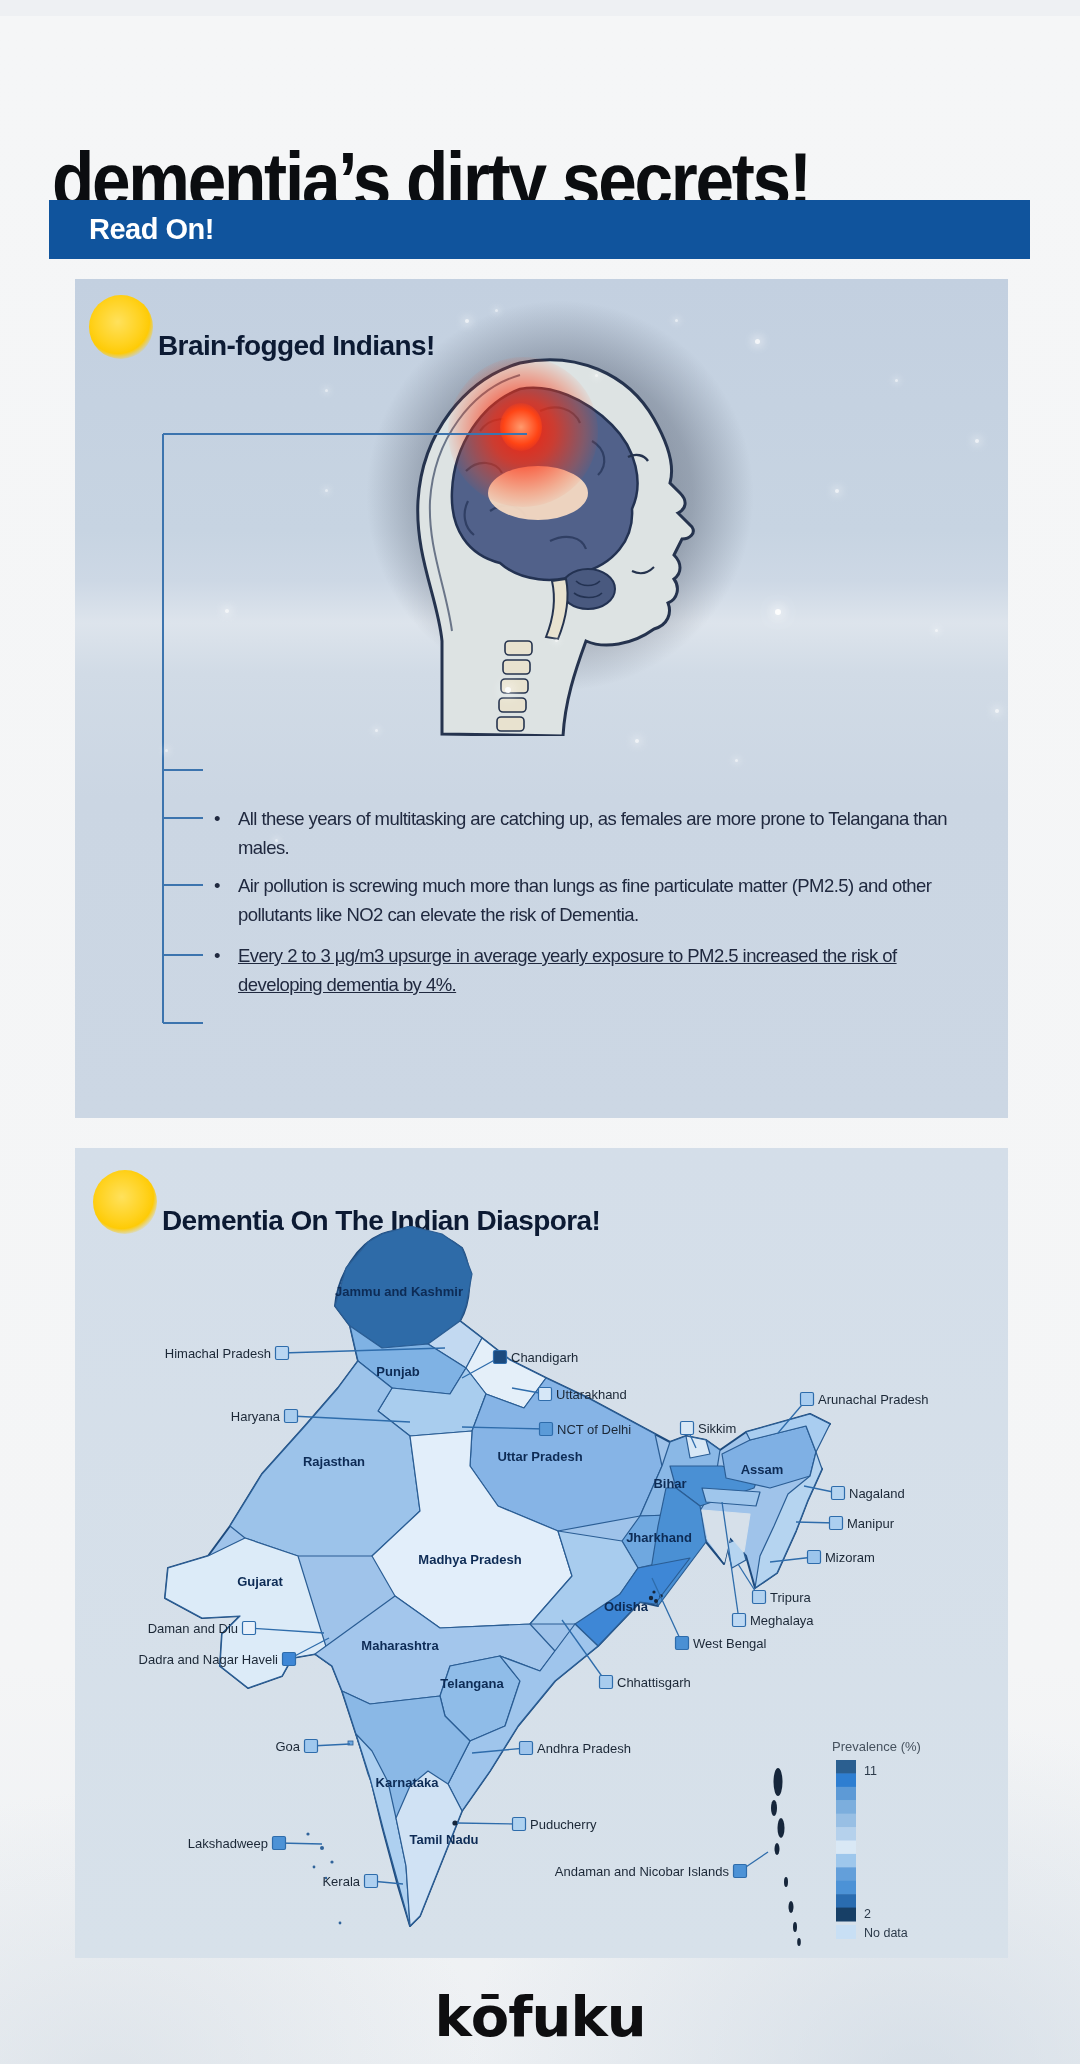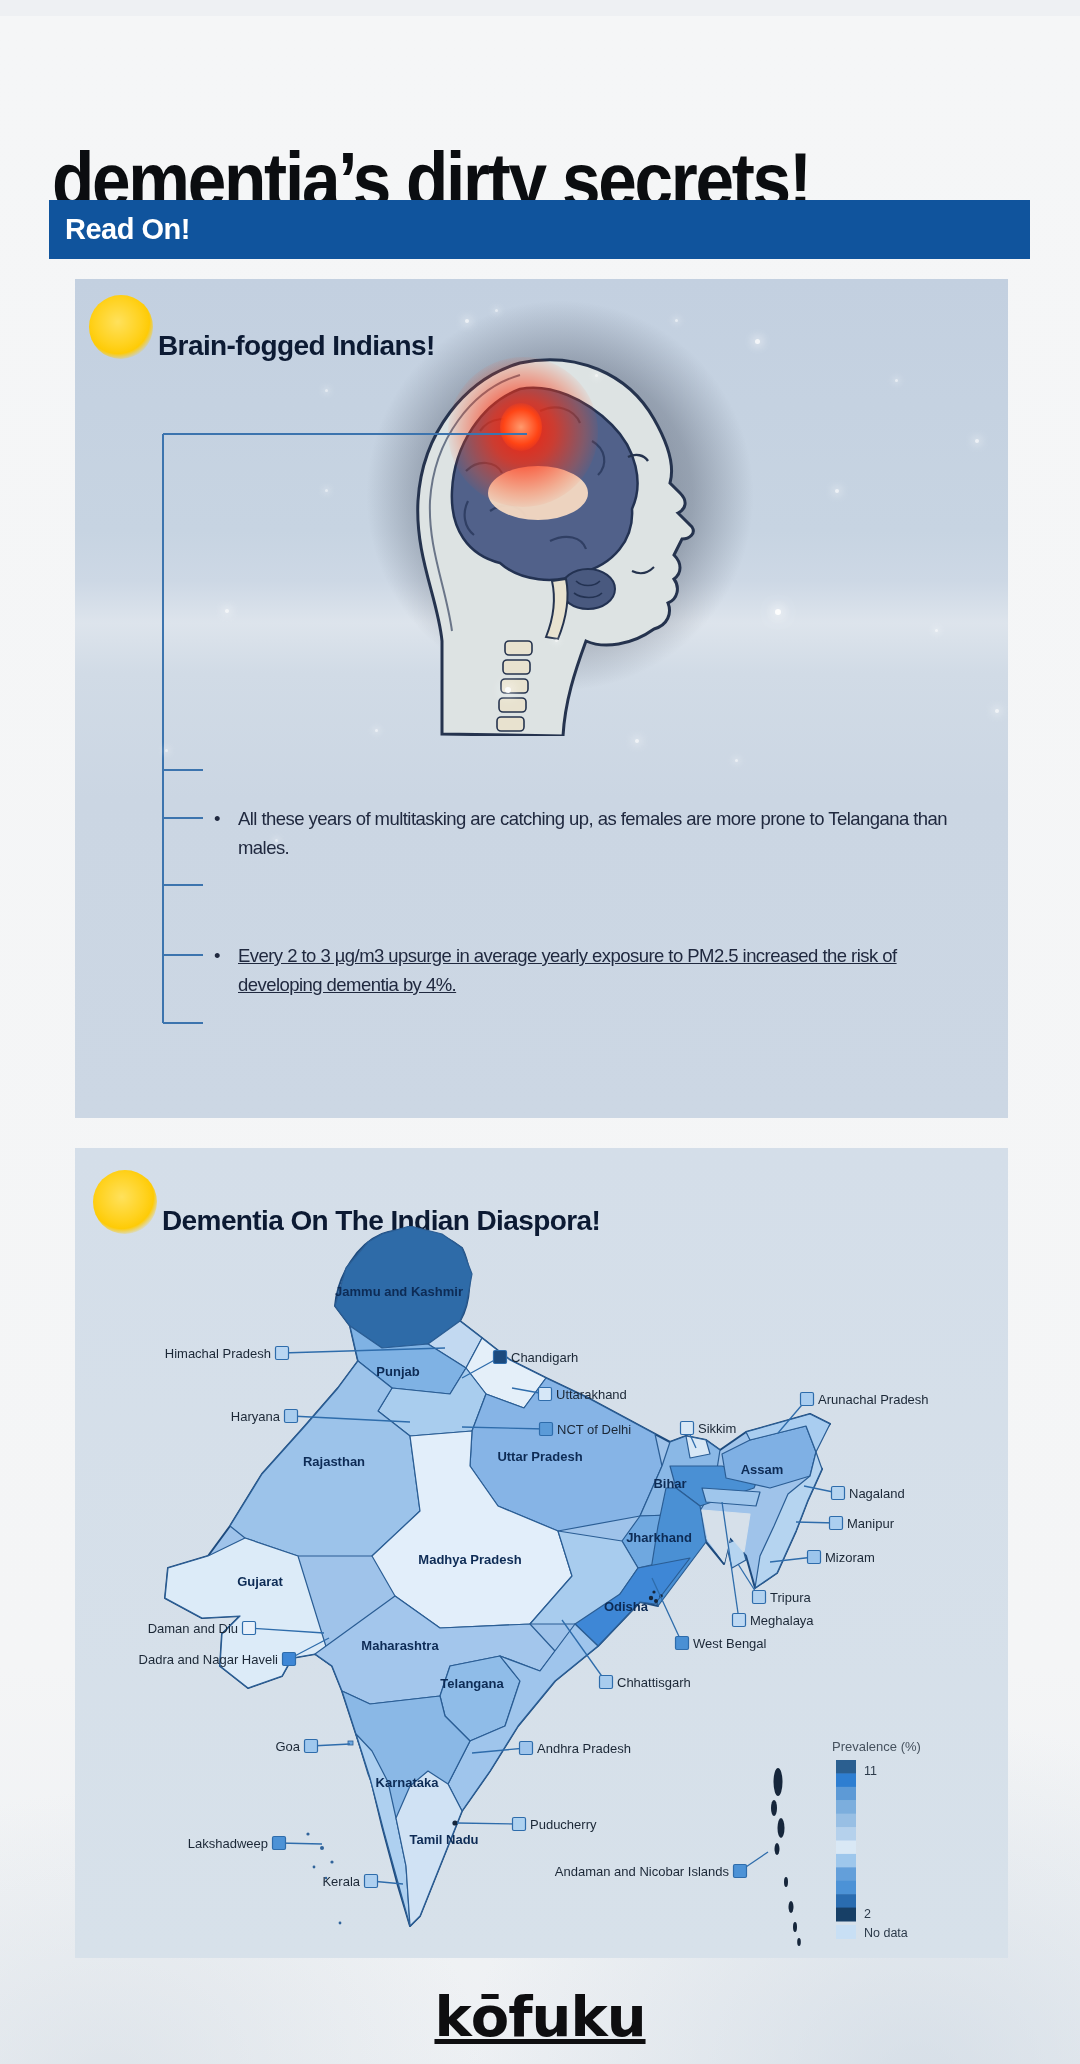--- a/index.html
+++ b/index.html
@@ -13,21 +13,21 @@
       linear-gradient(180deg,#f5f6f7 0%,#f4f5f6 80%,#edf0f3 100%);
   }
   
   .main-title{
     position:absolute;left:52px;top:68px;width:1000px;
     font-size:77px;font-weight:800;letter-spacing:-2.5px;color:#0b0d10;
     transform:scaleX(.90);transform-origin:left center;white-space:nowrap;
   }
   .banner{
     position:absolute;left:49px;top:184px;width:981px;height:59px;
-    display:flex;align-items:center;padding-left:16px;
+    display:flex;align-items:center;padding-left:40px;
   }
   .banner-label{font-size:29px;font-weight:700;color:#ffffff;letter-spacing:-.5px;}
   
   .card{position:absolute;left:75px;width:933px;}
   #card-brain{
     top:263px;height:839px;
     background:linear-gradient(180deg,#c3d0e0 0%,#c7d4e2 30%,#cdd8e5 36%,#dde4ec 41%,#d1dbe6 47%,#cbd6e3 62%,#ccd7e4 100%);
   }
   #card-map{
     top:1132px;height:810px;
@@ -62,21 +62,21 @@
   #bullet-list li::before{content:"•";position:absolute;left:2px;top:0;color:#20293f;}
   
   text.map-ext{font-family:"Liberation Sans",sans-serif;font-size:13px;fill:#1b2736;}
   text.map-int{font-family:"Liberation Sans",sans-serif;font-size:13px;font-weight:700;fill:#0d2b55;}
   text.legend-t{font-family:"Liberation Sans",sans-serif;font-size:13px;fill:#46525f;}
   text.legend-n{font-family:"Liberation Sans",sans-serif;font-size:12.5px;fill:#2c3a4a;}
   
   .brand{
     position:absolute;left:0;top:1968px;width:100%;text-align:center;
     font-family:"DejaVu Sans","Liberation Sans",sans-serif;
-    font-size:56px;font-weight:800;color:#0e0e10;letter-spacing:-1px;text-decoration:underline;
+    font-size:56px;font-weight:800;color:#0e0e10;letter-spacing:-1px;
   }
 </style>
 </head>
 <body>
 
 <div id="canvas">
 
   <h1 class="main-title">dementia’s dirty secrets!</h1>
 
   <div class="banner" style="background: rgb(16, 84, 157);">
@@ -125,20 +125,21 @@
         <line x1="88" y1="155" x2="88" y2="744" stroke="#3c74ae" stroke-width="2"></line>
         <line x1="88" y1="491" x2="128" y2="491" stroke="#3c74ae" stroke-width="2"></line>
         <line x1="88" y1="539" x2="128" y2="539" stroke="#3c74ae" stroke-width="2"></line>
         <line x1="88" y1="606" x2="128" y2="606" stroke="#3c74ae" stroke-width="2"></line>
         <line x1="88" y1="676" x2="128" y2="676" stroke="#3c74ae" stroke-width="2"></line>
         <line x1="88" y1="744" x2="128" y2="744" stroke="#3c74ae" stroke-width="2"></line>
       </svg>
 
     <ul id="bullet-list">
         <li style="top: 525px;">All these years of multitasking are catching up, as females are more prone to Telangana than males.</li>
+        <li style="top: 592px;">Air pollution is screwing much more than lungs as fine particulate matter (PM2.5) and other pollutants like NO2 can elevate the risk of Dementia.</li>
         <li style="top: 662px; text-decoration: underline;">Every 2 to 3 µg/m3 upsurge in average yearly exposure to PM2.5 increased the risk of developing dementia by 4%.</li>
       </ul>
   <div class="sparkle" style="left: 390px; top: 40px; width: 4px; height: 4px; opacity: 0.7; box-shadow: rgba(255, 255, 255, 0.8) 0px 0px 8px 2px;"></div>
       <div class="sparkle" style="left: 520px; top: 95px; width: 3px; height: 3px; opacity: 0.6; box-shadow: rgba(255, 255, 255, 0.8) 0px 0px 6px 1.5px;"></div>
       <div class="sparkle" style="left: 680px; top: 60px; width: 5px; height: 5px; opacity: 0.8; box-shadow: rgba(255, 255, 255, 0.8) 0px 0px 10px 2.5px;"></div>
       <div class="sparkle" style="left: 820px; top: 100px; width: 3px; height: 3px; opacity: 0.6; box-shadow: rgba(255, 255, 255, 0.8) 0px 0px 6px 1.5px;"></div>
       <div class="sparkle" style="left: 900px; top: 160px; width: 4px; height: 4px; opacity: 0.7; box-shadow: rgba(255, 255, 255, 0.8) 0px 0px 8px 2px;"></div>
       <div class="sparkle" style="left: 250px; top: 210px; width: 3px; height: 3px; opacity: 0.55; box-shadow: rgba(255, 255, 255, 0.8) 0px 0px 6px 1.5px;"></div>
       <div class="sparkle" style="left: 150px; top: 330px; width: 4px; height: 4px; opacity: 0.7; box-shadow: rgba(255, 255, 255, 0.8) 0px 0px 8px 2px;"></div>
       <div class="sparkle" style="left: 90px; top: 470px; width: 3px; height: 3px; opacity: 0.55; box-shadow: rgba(255, 255, 255, 0.8) 0px 0px 6px 1.5px;"></div>

